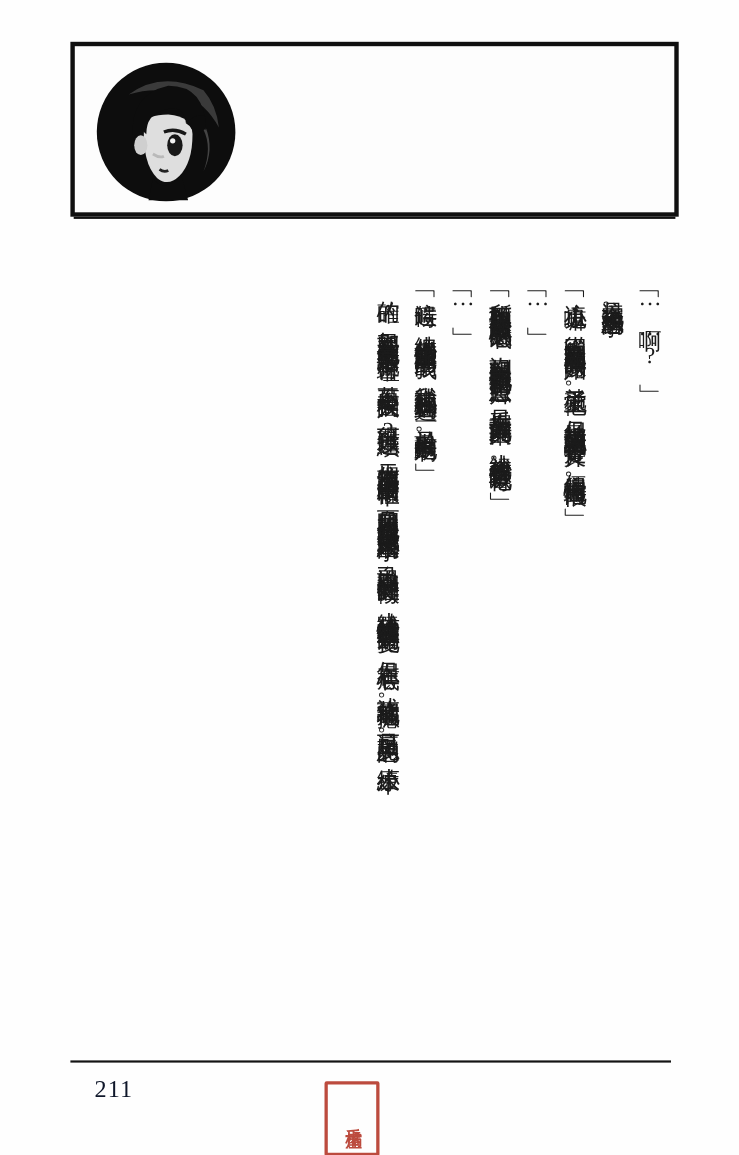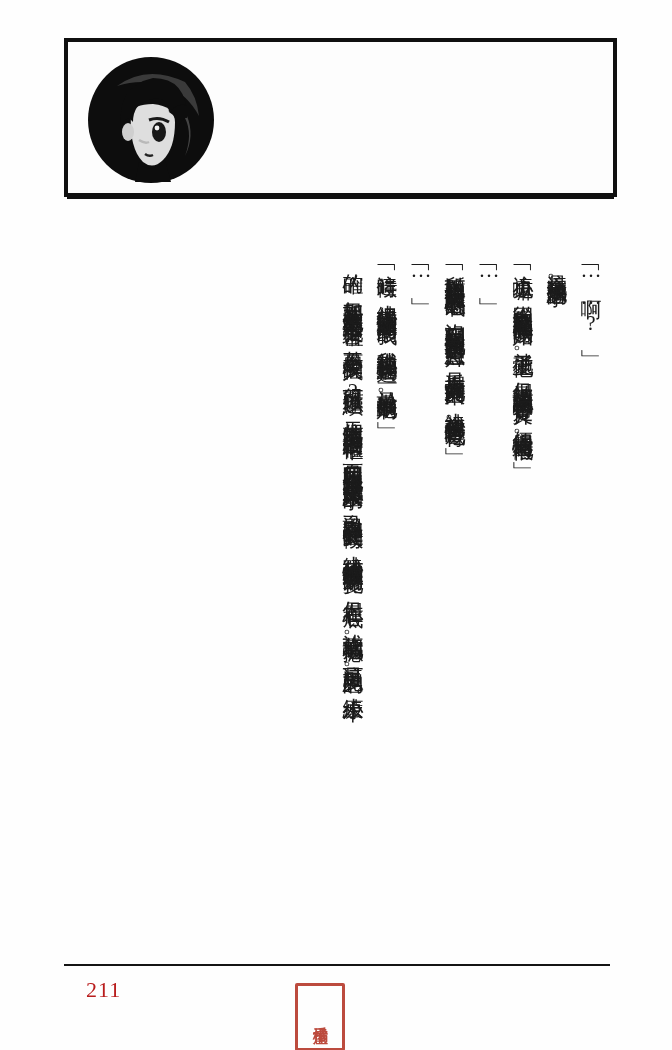--- a/index.html
+++ b/index.html
@@ -46,21 +46,21 @@
   .footer-rule {
     position: absolute;
     left: 64px; top: 964px;
     width: 546px; height: 2px;
     background: #141414;
   }
   .page-number {
     position: absolute;
     left: 86px; top: 977px;
     font-size: 22px;
-    color: #b91c1c;
+    color: #0f172a;
     letter-spacing: 1px;
   }
   .seal {
     position: absolute;
     left: 295px; top: 983px;
     width: 44px; height: 62px;
     border: 3px solid #b5382a;
     border-radius: 2px;
     writing-mode: vertical-rl;
     text-orientation: upright;

